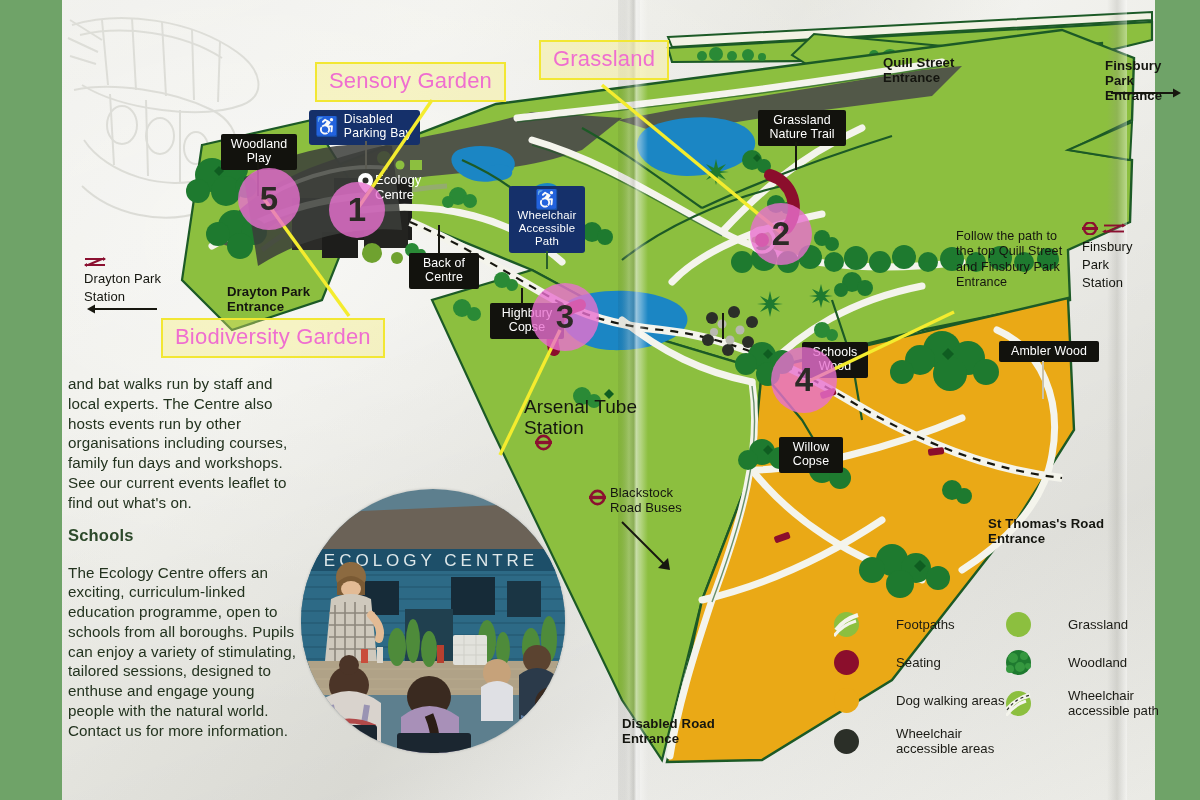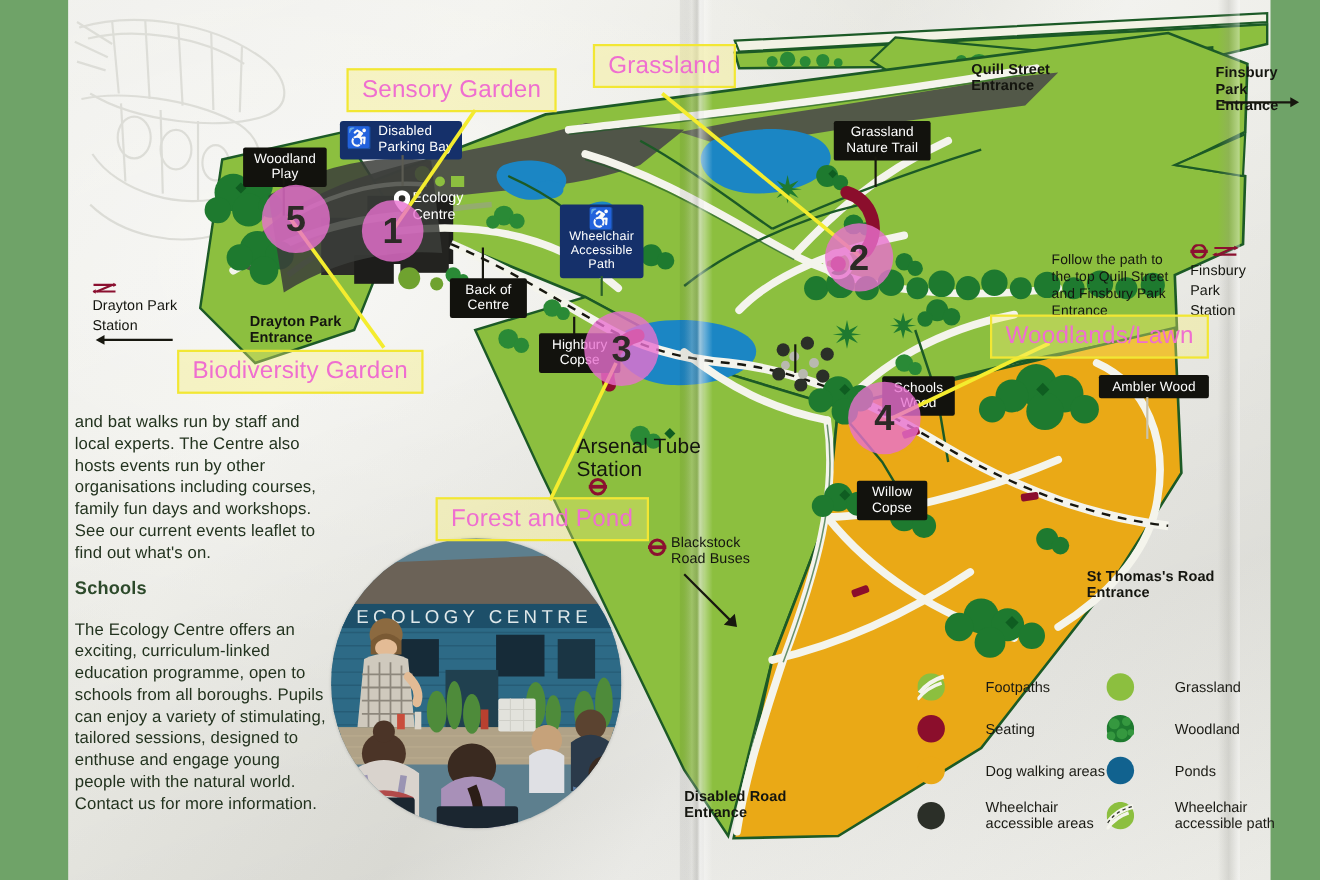--- a/index.html
+++ b/index.html
@@ -639,22 +639,20 @@
   <div class="marker" style="left:709px;top:347px;width:66px;height:66px;">
     <span>4</span>
   </div>
   <div class="marker" style="left:176px;top:168px;width:62px;height:62px;">
     <span>5</span>
   </div>
 
   <div class="callout" style="left:237px;top:62px;margin-left:16px;">Sensory Garden</div>
   <div class="callout" style="left:477px;top:40px;">Grassland</div>
   <div class="callout" style="left:99px;top:318px;">Biodiversity Garden</div>
-  <div class="callout" style="left:334px;top:452px;">Forest and Pond</div>
-  <div class="callout" style="left:838px;top:286px;">Woodlands/Lawn</div>
 
   <div id="legend">
 
     <div class="lgcol" style="left:0;width:180px;">
       <div class="lgrow">
         <span class="swatch">
           <svg width="25" height="25" viewBox="0 0 25 25">
             <circle cx="12.5" cy="12.5" r="12.5" fill="#8cbf3f"></circle>
             <path d="M2,18 C8,10 14,6 24,3" stroke="#f4f4ec" stroke-width="4" fill="none"></path>
             <path d="M0,24 C6,16 12,12 22,9" stroke="#f4f4ec" stroke-width="3" fill="none"></path>
@@ -689,24 +687,20 @@
             <circle cx="7" cy="8" r="5" fill="#35983f"></circle>
               <circle cx="18" cy="6" r="4" fill="#35983f"></circle>
             <circle cx="14" cy="17" r="5" fill="#35983f"></circle>
               <circle cx="4" cy="19" r="4" fill="#35983f"></circle>
             <circle cx="22" cy="16" r="3" fill="#35983f"></circle>
           </svg>
         </span>
         <span class="lgtext" style="white-space:pre-line">Woodland</span>
       </div>
       <div class="lgrow">
-        <span class="swatch" style="background:#11628f"></span>
-        <span class="lgtext" style="white-space:pre-line">Ponds</span>
-      </div>
-      <div class="lgrow">
         <span class="swatch">
           <svg width="25" height="25" viewBox="0 0 25 25">
             <circle cx="12.5" cy="12.5" r="12.5" fill="#8cbf3f"></circle>
             <path d="M1,19 C7,11 13,7 24,4" stroke="#f4f4ec" stroke-width="4.5" fill="none"></path>
             <path d="M1,19 C7,11 13,7 24,4" stroke="#2b2f28" stroke-width="1.2" fill="none" stroke-dasharray="3 3"></path>
             <path d="M0,25 C5,18 11,13 20,10" stroke="#f4f4ec" stroke-width="3" fill="none"></path>
           </svg>
         </span>
         <span class="lgtext" style="white-space:pre-line">Wheelchair
 accessible path</span>

